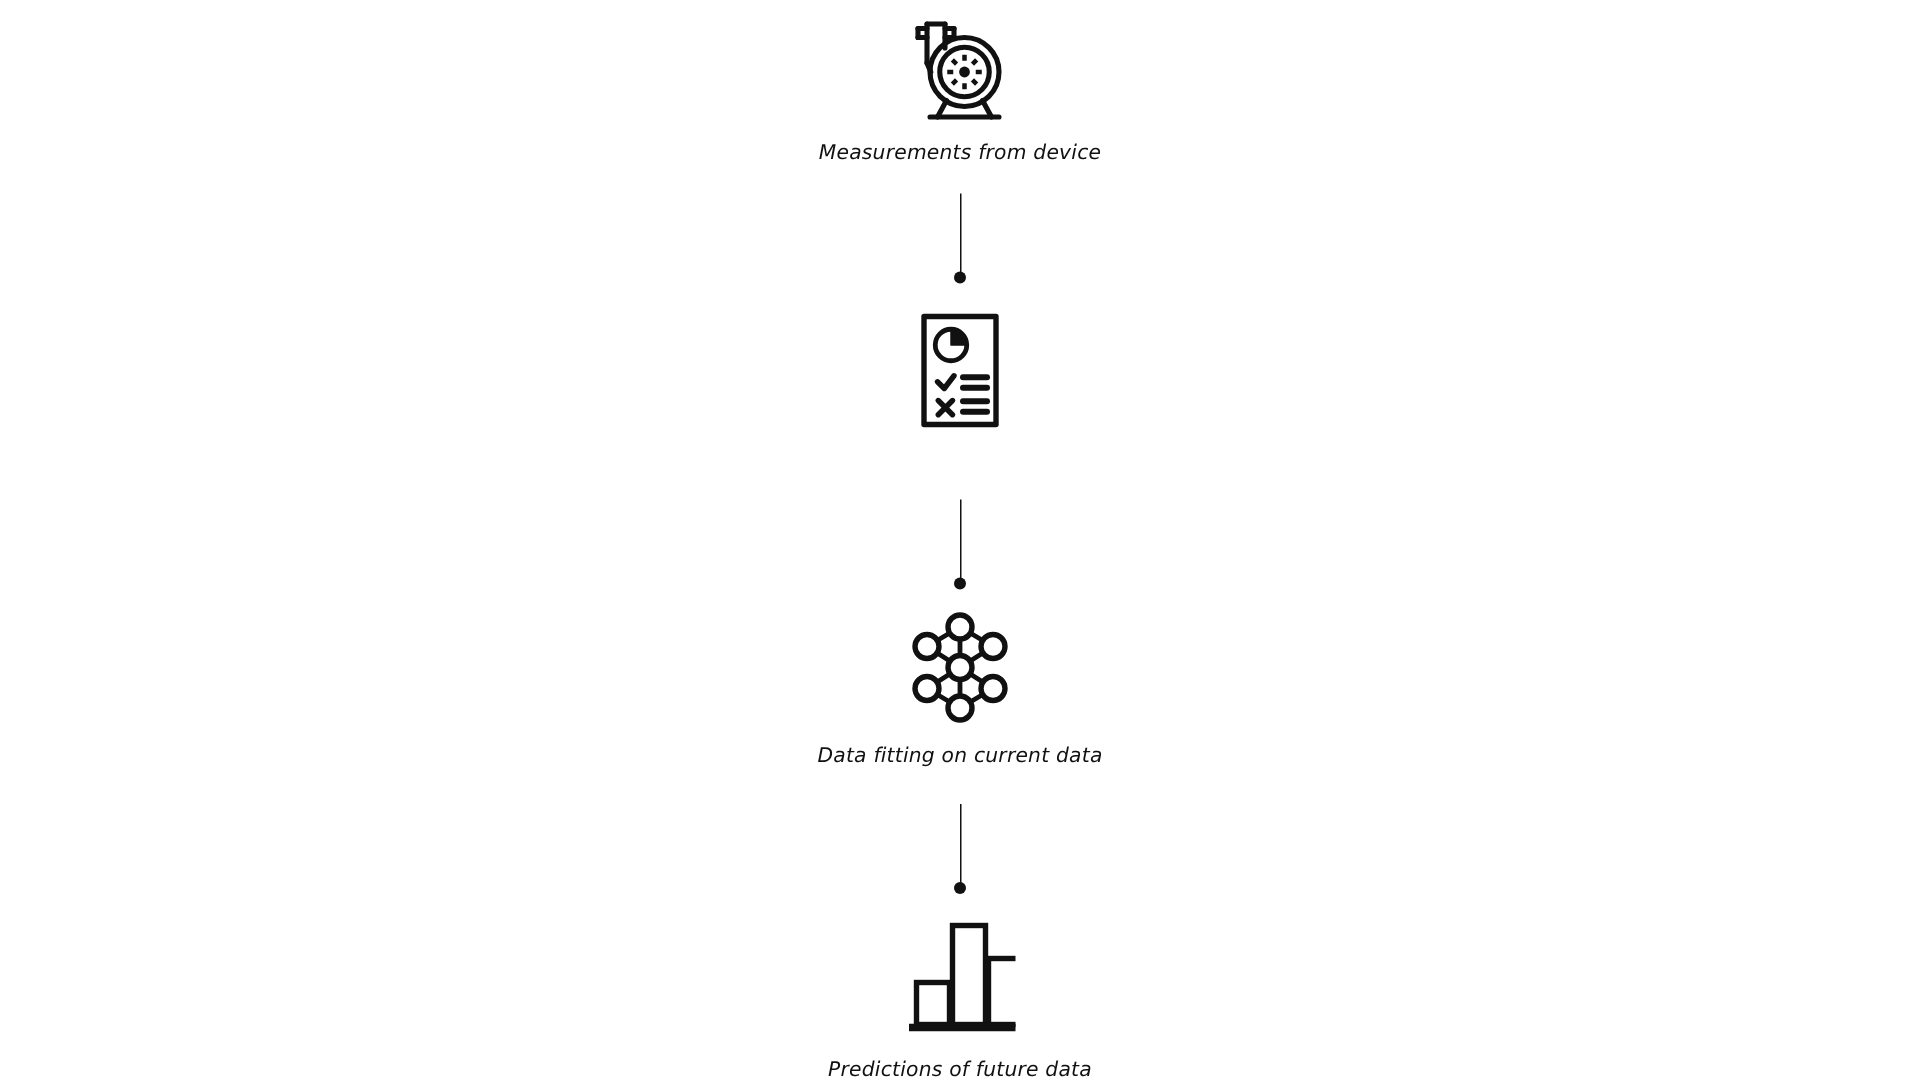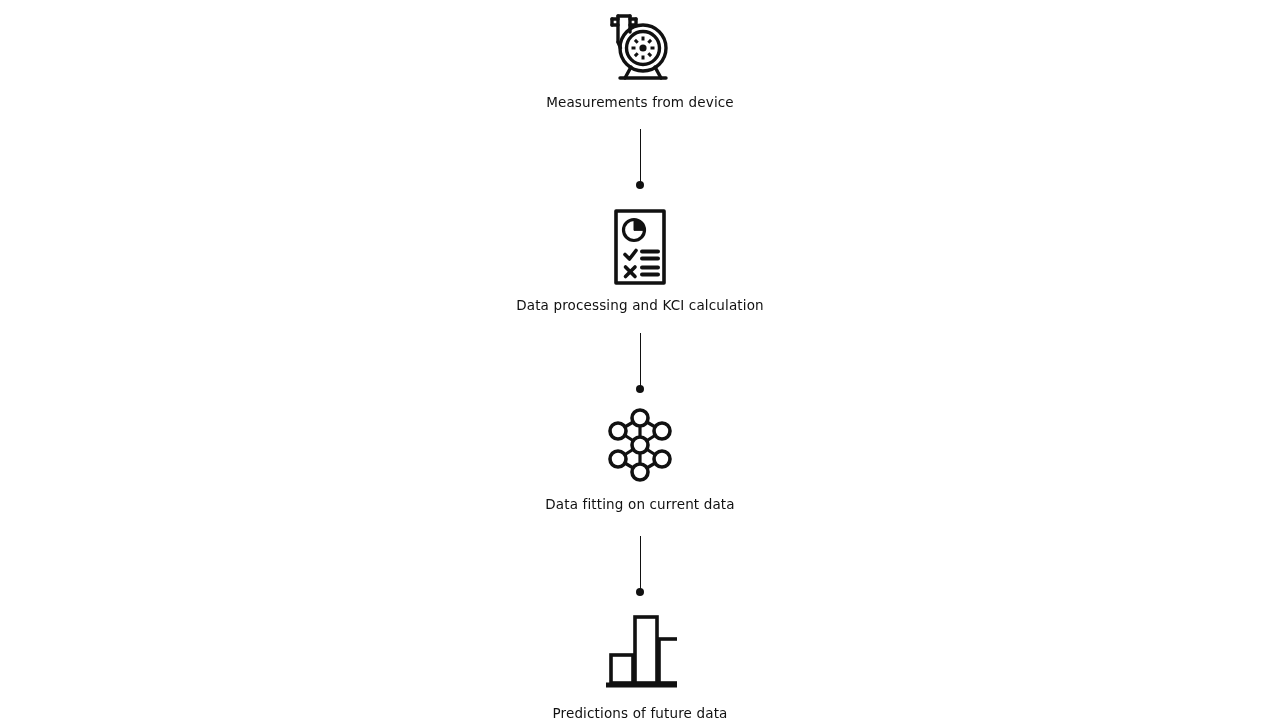--- a/index.html
+++ b/index.html
@@ -13,20 +13,21 @@
     height: 720px;
     overflow: hidden;
     font-family: "DejaVu Sans", "Liberation Sans", sans-serif;
     color: #1a1a1a;
   }
 
   #flow {
     position: relative;
     width: 1280px;
     height: 688px;
+    font-style: italic;
   }
 
   
   .step {
     position: absolute;
     left: 0;
     width: 1280px;
     display: flex;
     flex-direction: column;
     align-items: center;
@@ -148,21 +149,20 @@
         <path d="M12 46.5 L16.5 51 L23 42.5" stroke-width="3.6"></path>
         <path d="M29 43.5 L45 43.5" stroke-width="4"></path>
         <path d="M29 50.5 L45 50.5" stroke-width="4"></path>
 
         <path d="M12.5 59 L22 68.5" stroke-width="3.6"></path>
         <path d="M22 59 L12.5 68.5" stroke-width="3.6"></path>
         <path d="M29 59.5 L45 59.5" stroke-width="4"></path>
         <path d="M29 66.5 L45 66.5" stroke-width="4"></path>
       </svg>
     </span>
-    <span class="step-label">Data processing and KCI calculation</span>
   </div>
 
   <div class="connector conn-2">
     <span class="connector-line" style="height:53px"></span>
     <span class="connector-dot"></span>
   </div>
 
   <div class="step step-3">
     <span class="step-icon">
       <svg width="70" height="80" viewBox="0 0 70 80" fill="none" stroke="#111111" stroke-width="3.4" stroke-linecap="round" stroke-linejoin="round">

